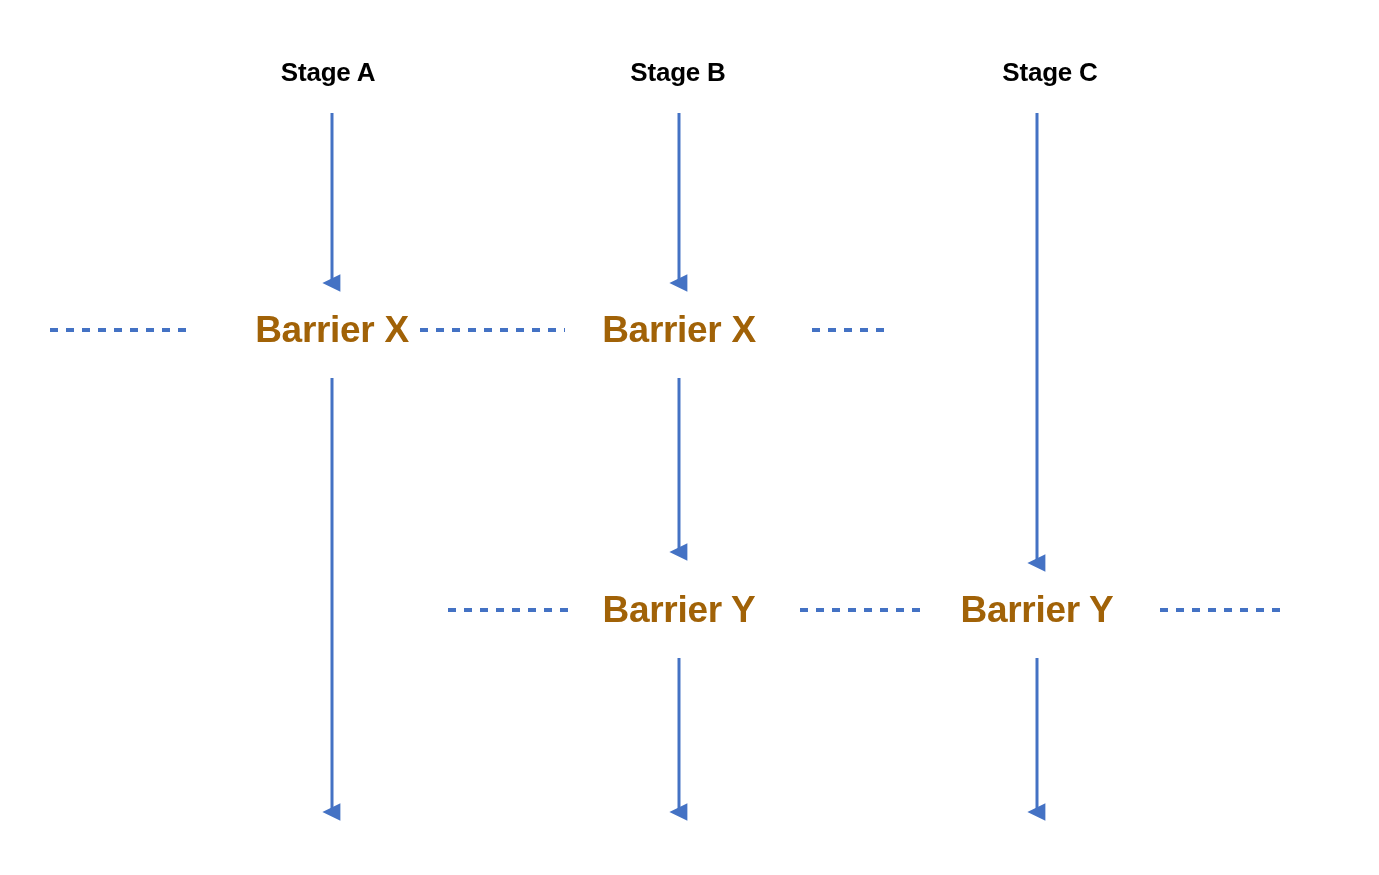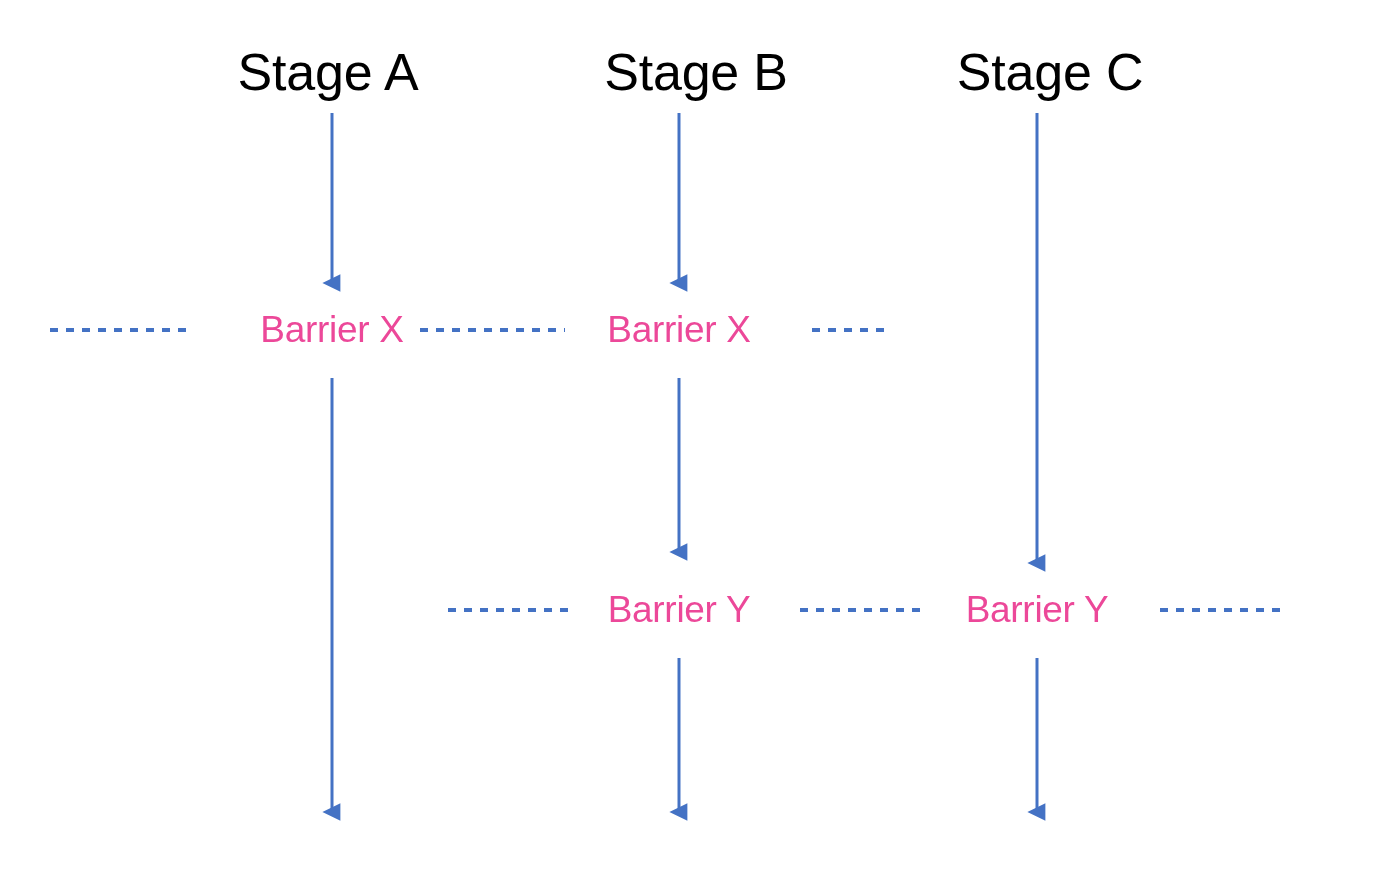--- a/index.html
+++ b/index.html
@@ -23,33 +23,33 @@
   svg.layer {
     position: absolute;
     top: 0;
     left: 0;
     width: 1379px;
     height: 875px;
   }
   .stage-header {
     position: absolute;
     font-family: "Liberation Sans", sans-serif;
-    font-weight: normal;
-    font-size: 52px;
+    font-weight: bold;
+    font-size: 26px;
     color: #000000;
     white-space: nowrap;
     transform: translate(-50%, -50%);
     letter-spacing: -0.2px;
   }
   .barrier-label {
     position: absolute;
     font-family: "Liberation Sans", sans-serif;
-    font-weight: normal;
+    font-weight: bold;
     font-size: 37px;
-    color: #ec4899;
+    color: #a16207;
     white-space: nowrap;
     transform: translate(-50%, -50%);
     letter-spacing: -0.3px;
   }
 </style>
 </head>
 <body>
 
 <div id="diagram-canvas">
 
@@ -74,21 +74,21 @@
         <line x1="420" y1="330" x2="565" y2="330" stroke="#4472C4" stroke-width="4" stroke-dasharray="8 8" stroke-linecap="butt"></line>
         <line x1="812" y1="330" x2="892" y2="330" stroke="#4472C4" stroke-width="4" stroke-dasharray="8 8" stroke-linecap="butt"></line>
         <line x1="448" y1="610" x2="570" y2="610" stroke="#4472C4" stroke-width="4" stroke-dasharray="8 8" stroke-linecap="butt"></line>
         <line x1="800" y1="610" x2="925" y2="610" stroke="#4472C4" stroke-width="4" stroke-dasharray="8 8" stroke-linecap="butt"></line>
         <line x1="1160" y1="610" x2="1287" y2="610" stroke="#4472C4" stroke-width="4" stroke-dasharray="8 8" stroke-linecap="butt"></line>
       </g>
   </svg>
 
   <div id="headers-group">
       <div class="stage-header" style="left: 328px; top: 72px;">Stage A</div>
-      <div class="stage-header" style="left: 696px; top: 72px;">Stage B</div>
+      <div class="stage-header" style="left: 678px; top: 72px;">Stage B</div>
       <div class="stage-header" style="left: 1050px; top: 72px;">Stage C</div>
     </div>
   <div id="labels-group">
       <div class="barrier-label" style="left: 332px; top: 330px;">Barrier X</div>
       <div class="barrier-label" style="left: 679px; top: 330px;">Barrier X</div>
       <div class="barrier-label" style="left: 679px; top: 610px;">Barrier Y</div>
       <div class="barrier-label" style="left: 1037px; top: 610px;">Barrier Y</div>
     </div>
 
 </div>

